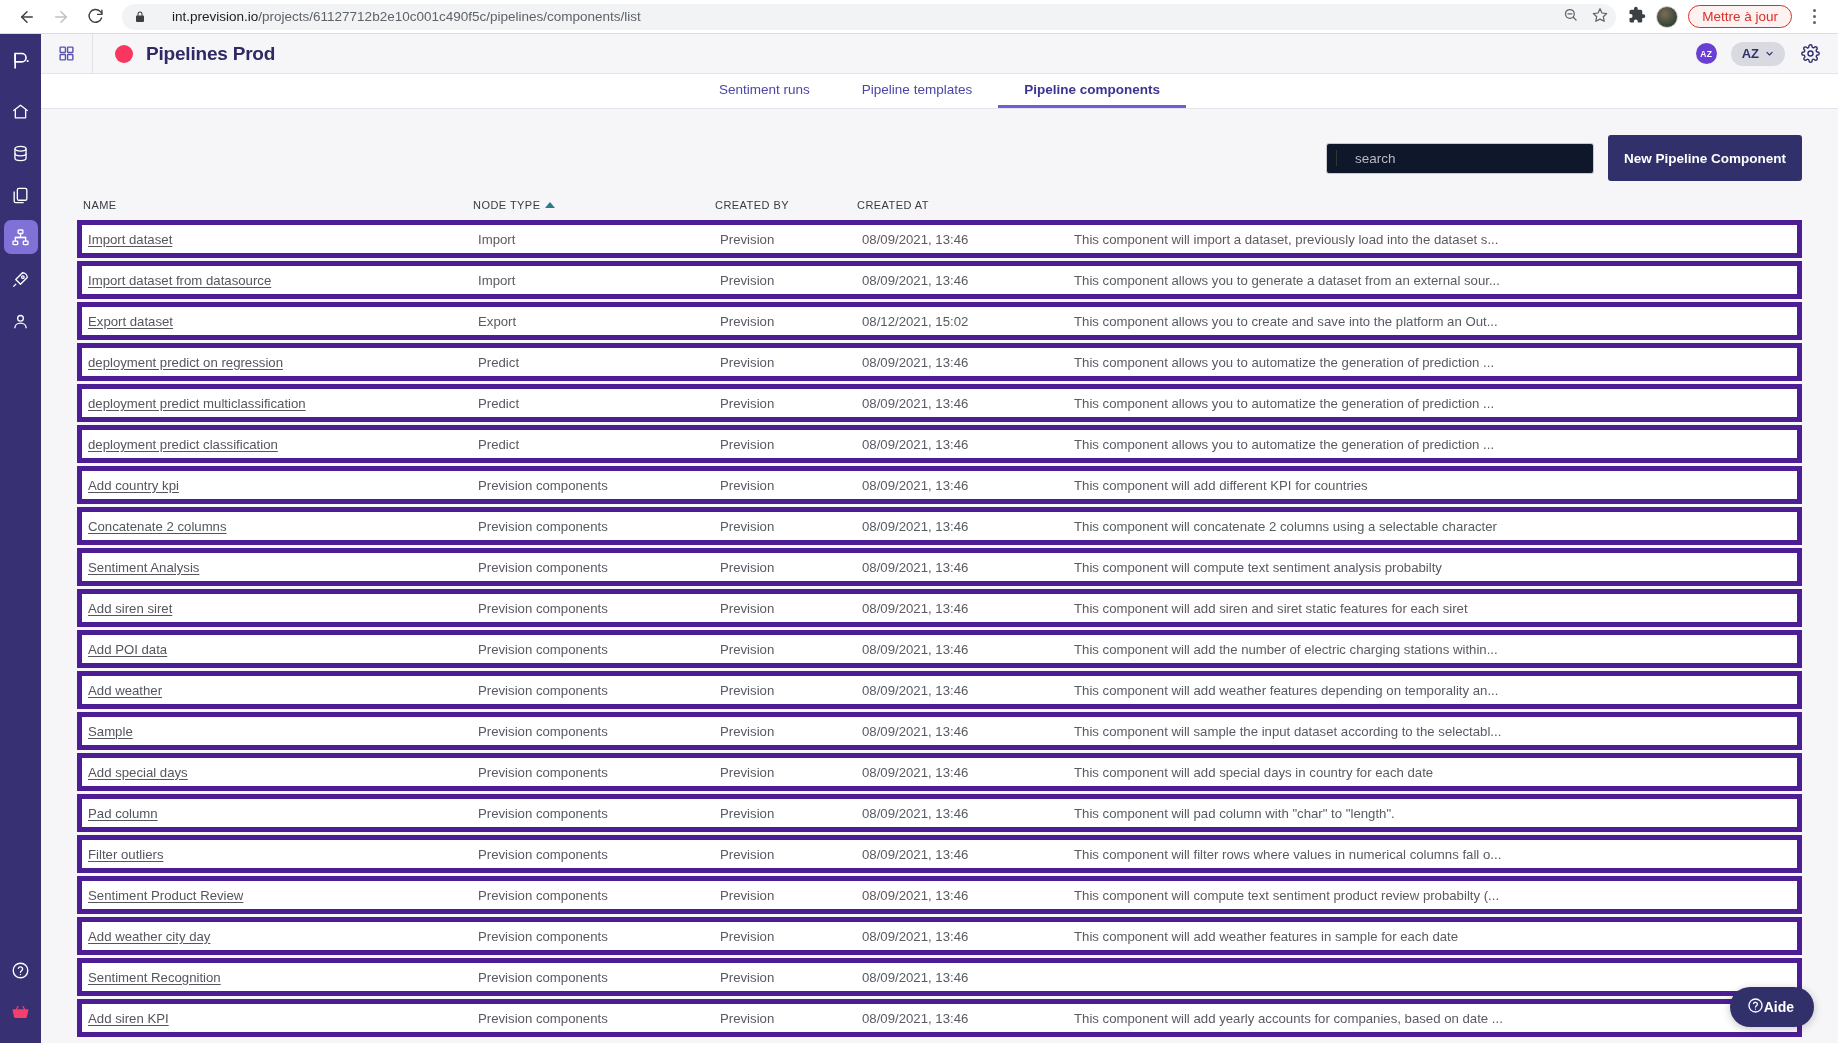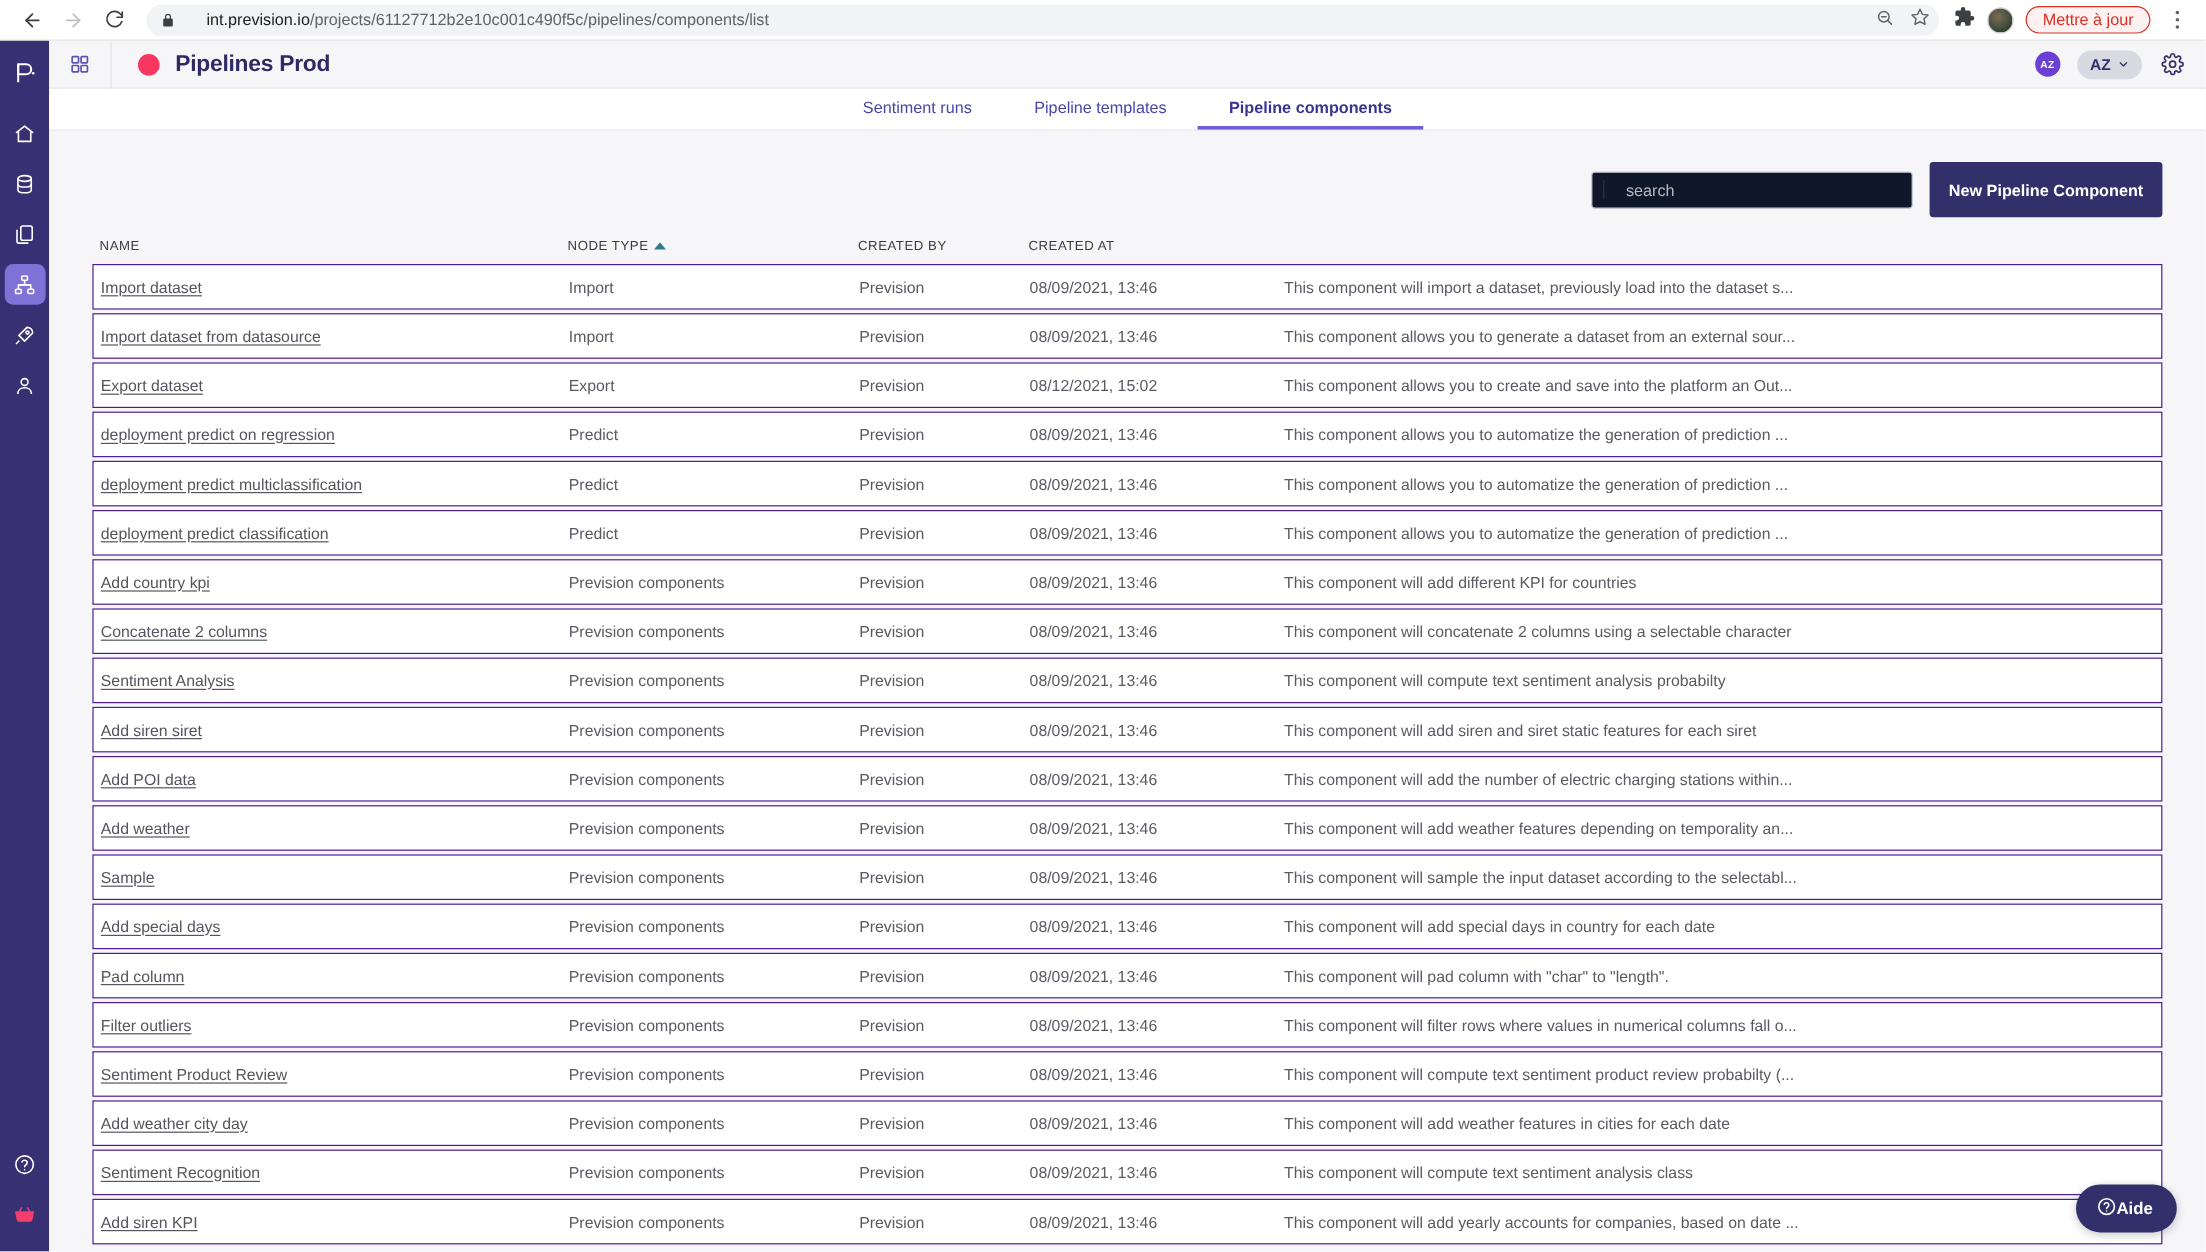--- a/index.html
+++ b/index.html
@@ -221,21 +221,21 @@
     width: 0; height: 0;
     border-left: 5px solid transparent;
     border-right: 5px solid transparent;
     border-bottom: 6px solid #2c7a8c;
     display: inline-block;
   }
   .row {
     display: flex;
     align-items: center;
     background: #ffffff;
-    border: 1px solid #4c1d95;
+    border: 5px solid #4c1d95;
     height: 38px;
     margin-bottom: 3px;
     font-size: 13.2px;
     color: #5a5a63;
   }
   .c-name  { width: 396px; flex: 0 0 396px; padding-left: 6px; }
   .c-type  { width: 242px; flex: 0 0 242px; }
   .c-by    { width: 142px; flex: 0 0 142px; }
   .c-at    { width: 212px; flex: 0 0 212px; }
   .c-desc  { flex: 1 1 auto; overflow: hidden; white-space: nowrap; text-overflow: ellipsis; padding-right: 10px; }
@@ -563,28 +563,27 @@
             <div class="c-type">Prevision components</div>
             <div class="c-by">Prevision</div>
             <div class="c-at">08/09/2021, 13:46</div>
             <div class="c-desc">This component will compute text sentiment product review probabilty (...</div>
           </div>
           <div class="row">
             <div class="c-name"><a>Add weather city day</a></div>
             <div class="c-type">Prevision components</div>
             <div class="c-by">Prevision</div>
             <div class="c-at">08/09/2021, 13:46</div>
-            <div class="c-desc">This component will add weather features in cities for each date</div>
+            <div class="c-desc">This component will add weather features in sample for each date</div>
           </div>
           <div class="row">
             <div class="c-name"><a>Sentiment Recognition</a></div>
             <div class="c-type">Prevision components</div>
             <div class="c-by">Prevision</div>
             <div class="c-at">08/09/2021, 13:46</div>
-            <div class="c-desc">This component will compute text sentiment analysis class</div>
           </div>
           <div class="row">
             <div class="c-name"><a>Add siren KPI</a></div>
             <div class="c-type">Prevision components</div>
             <div class="c-by">Prevision</div>
             <div class="c-at">08/09/2021, 13:46</div>
             <div class="c-desc">This component will add yearly accounts for companies, based on date ...</div>
           </div>
         </div>
 

